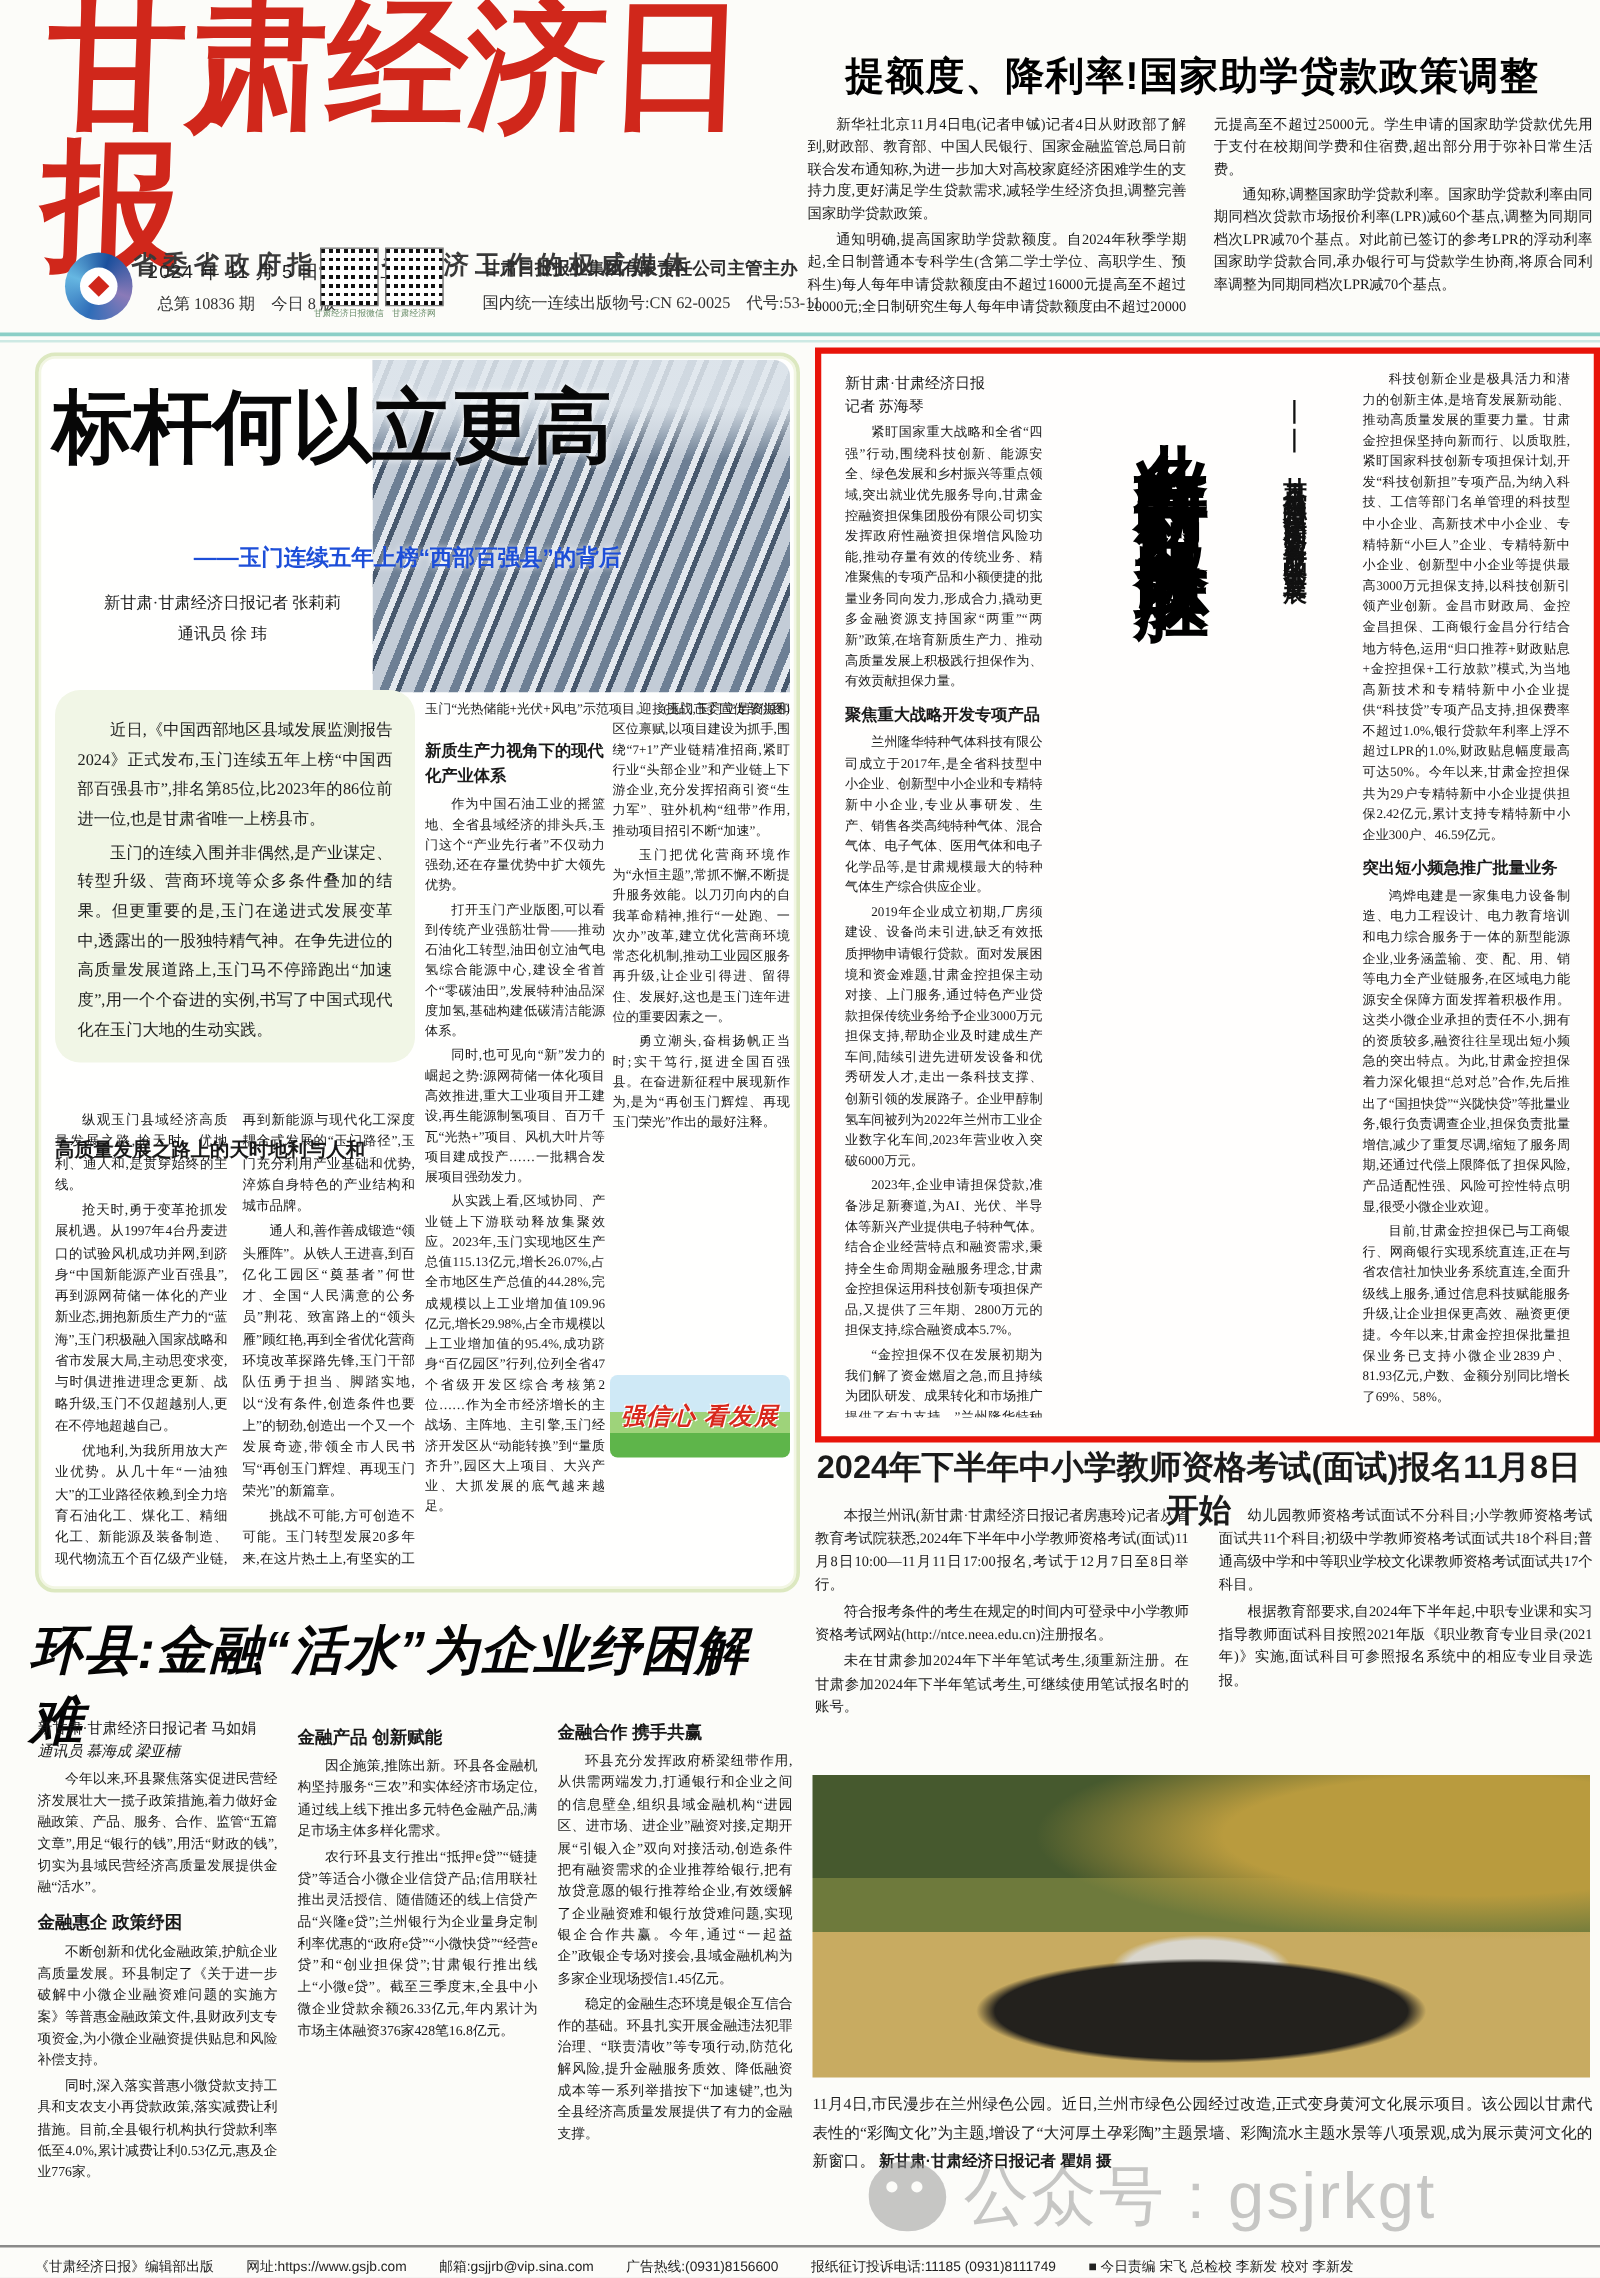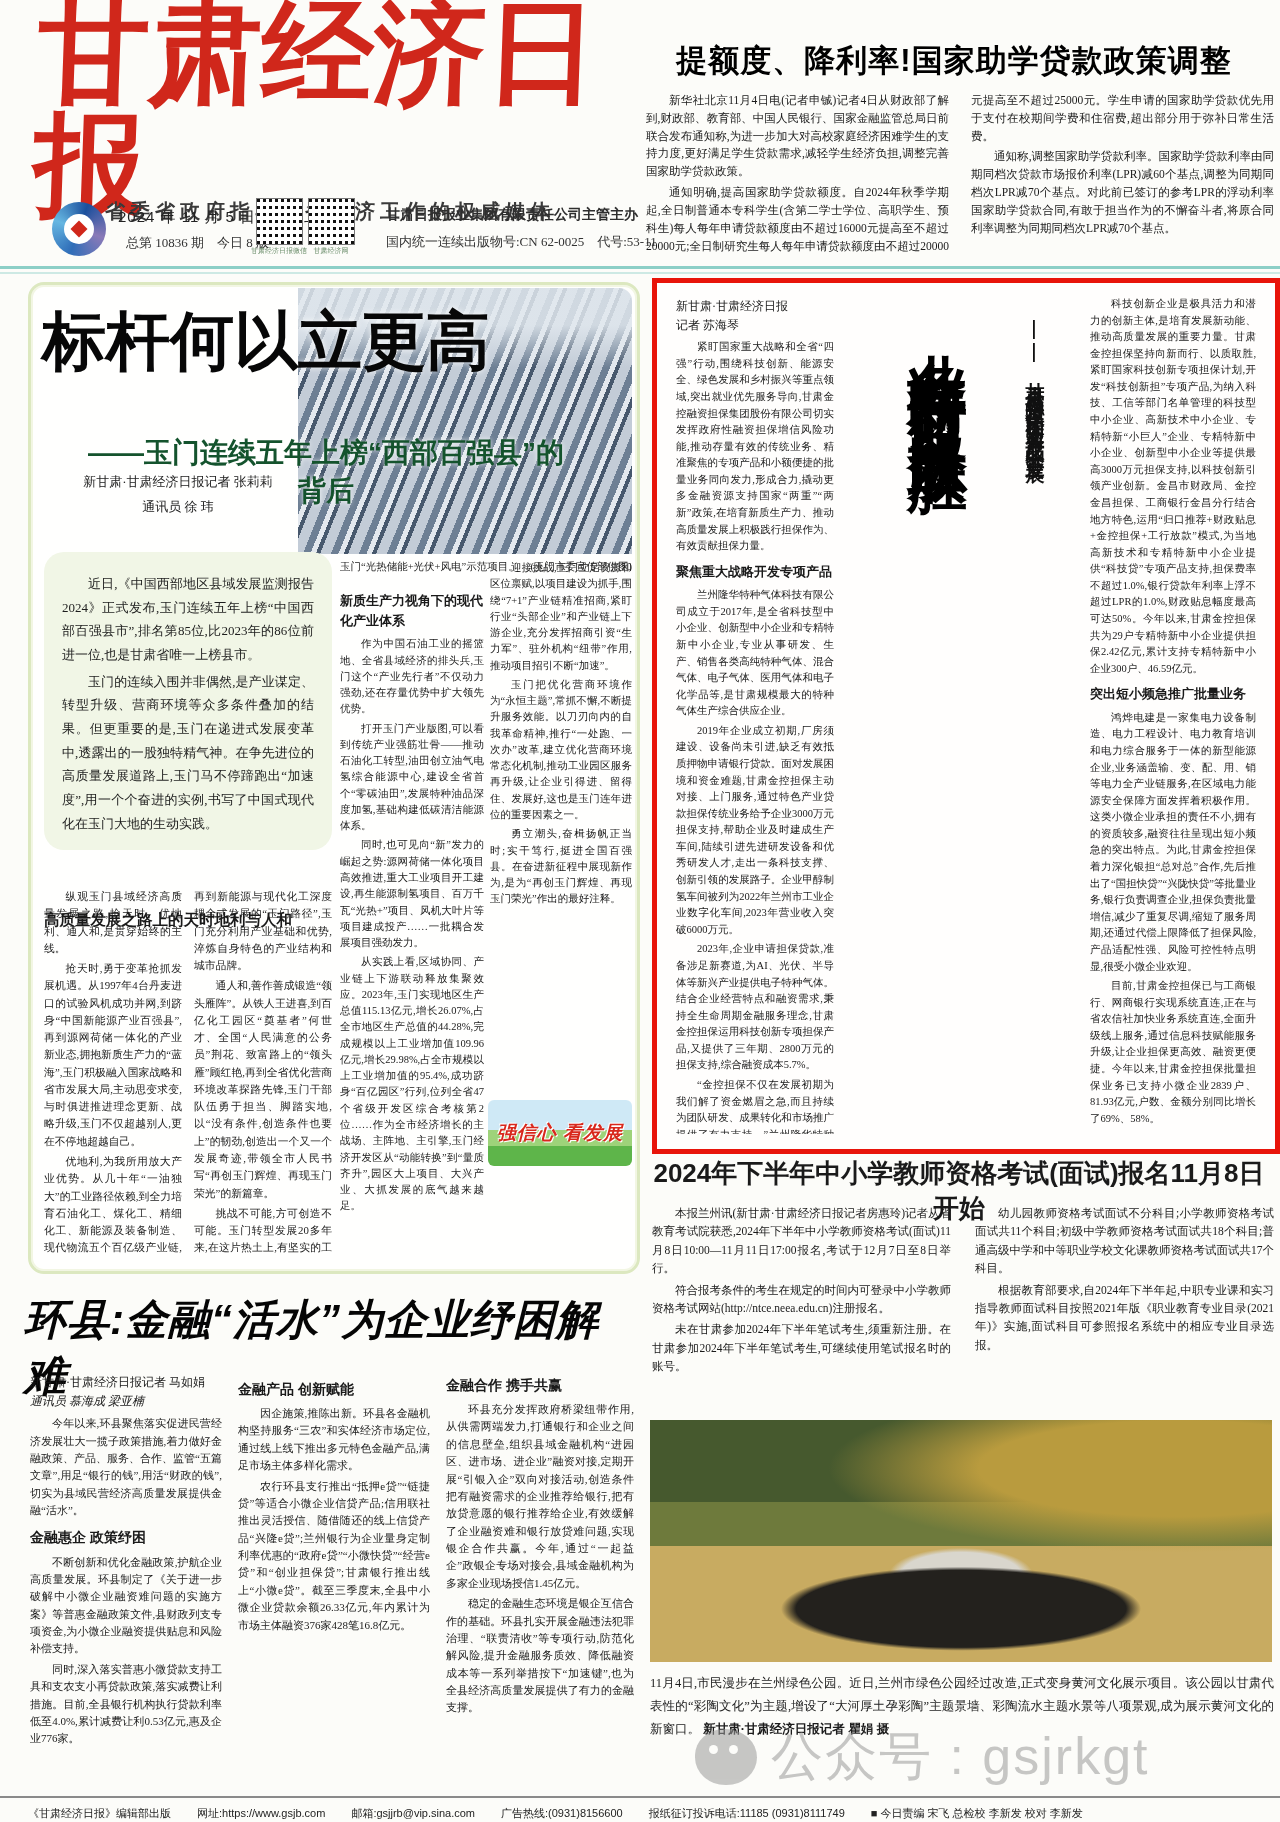--- a/index.html
+++ b/index.html
@@ -42,21 +42,21 @@
 
   
   .gbox{left:28px;top:282px;width:606px;height:986px;border:3px solid #dce8c0;border-radius:16px;
     box-shadow:inset 0 0 0 2px #f2f6e3;background:#fffffe;}
   .solar{left:298px;top:288px;width:334px;height:266px;border-top-right-radius:13px;
     background:
       linear-gradient(180deg,rgba(225,232,238,.85) 0 14%,rgba(225,232,238,0) 30%),
       repeating-linear-gradient(112deg,#6d7f94 0 7px,#e3e8ee 7px 12px,#47586d 12px 16px,#c3ccd7 16px 26px);}
   .bm-hl{left:42px;top:298px;width:584px;display:flex;justify-content:space-between;
     font-size:64px;font-weight:900;color:#070707;z-index:3;text-shadow:0 0 6px rgba(255,255,255,.9);}
-  .bm-sub{left:76px;top:434px;width:500px;text-align:center;font-size:28px;font-weight:bold;color:#14532d;z-index:3;
+  .bm-sub{left:76px;top:434px;width:500px;text-align:center;font-size:18px;font-weight:bold;color:#1d4ed8;z-index:3;
     text-shadow:0 0 5px rgba(255,255,255,.95);}
   .bm-byline{left:50px;top:470px;width:256px;text-align:center;font-size:13px;line-height:1.9;color:#222;}
   .bm-intro{left:44px;top:552px;width:252px;height:258px;background:#f1f6e6;border-radius:20px;
     padding:20px 18px;font-size:13px;line-height:1.82;color:#1d1d1d;}
   .bm-cap{left:340px;top:560px;width:292px;display:flex;justify-content:space-between;font-size:10.5px;color:#222;}
   .bm-sh1{left:44px;top:862px;width:288px;text-align:left;font-weight:bold;font-size:15.5px;margin-top:48px;}
   .bm-2col{left:44px;top:888px;width:288px;height:370px;column-count:2;column-gap:12px;
     font-size:10.8px;line-height:1.6;}
   .bm-c3{left:340px;top:584px;width:144px;height:672px;font-size:10.5px;line-height:1.55;}
   .bm-c4{left:490px;top:560px;width:142px;height:532px;font-size:10.5px;line-height:1.55;}
@@ -138,21 +138,21 @@
   <div class="abs pub1">甘肃日报报业集团有限责任公司主管主办</div>
   <div class="abs pub2 serif">国内统一连续出版物号:CN 62-0025　代号:53-11</div>
 
   <div class="abs rule-teal"></div>
   <div class="abs rule-teal2"></div>
 
   <div class="abs loan-hl">提额度、降利率!国家助学贷款政策调整</div>
   <div class="abs loan-cols serif art clip">
     <p>新华社北京11月4日电(记者申铖)记者4日从财政部了解到,财政部、教育部、中国人民银行、国家金融监管总局日前联合发布通知称,为进一步加大对高校家庭经济困难学生的支持力度,更好满足学生贷款需求,减轻学生经济负担,调整完善国家助学贷款政策。</p>
     <p>通知明确,提高国家助学贷款额度。自2024年秋季学期起,全日制普通本专科学生(含第二学士学位、高职学生、预科生)每人每年申请贷款额度由不超过16000元提高至不超过20000元;全日制研究生每人每年申请贷款额度由不超过20000元提高至不超过25000元。学生申请的国家助学贷款优先用于支付在校期间学费和住宿费,超出部分用于弥补日常生活费。</p>
-    <p>通知称,调整国家助学贷款利率。国家助学贷款利率由同期同档次贷款市场报价利率(LPR)减60个基点,调整为同期同档次LPR减70个基点。对此前已签订的参考LPR的浮动利率国家助学贷款合同,有敢于担当作为的不懈奋斗者,将原合同利率调整为同期同档次LPR减70个基点。</p>
+    <p>通知称,调整国家助学贷款利率。国家助学贷款利率由同期同档次贷款市场报价利率(LPR)减60个基点,调整为同期同档次LPR减70个基点。对此前已签订的参考LPR的浮动利率国家助学贷款合同,承办银行可与贷款学生协商,将原合同利率调整为同期同档次LPR减70个基点。</p>
   </div>
 
   <div class="abs gbox"></div>
   <div class="abs solar"></div>
   <div class="abs bm-hl">标杆何以立更高</div>
   <div class="abs bm-sub">——玉门连续五年上榜“西部百强县”的背后</div>
   <div class="abs bm-byline serif">
     <div>新甘肃·甘肃经济日报记者 张莉莉</div>
     <div>通讯员 徐 玮</div>
   </div>

